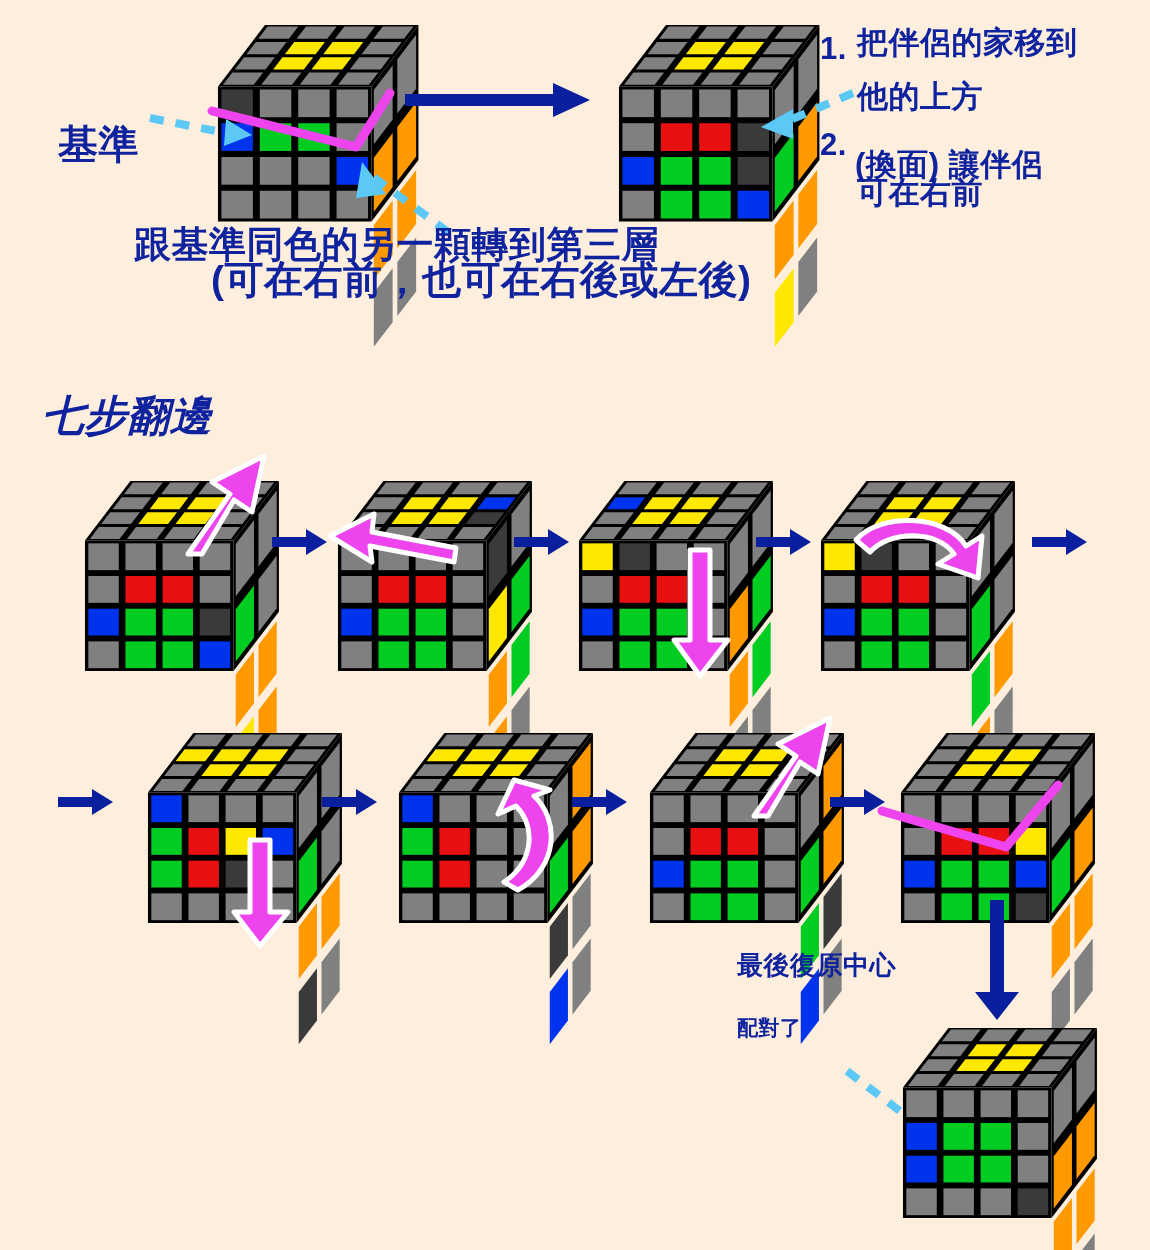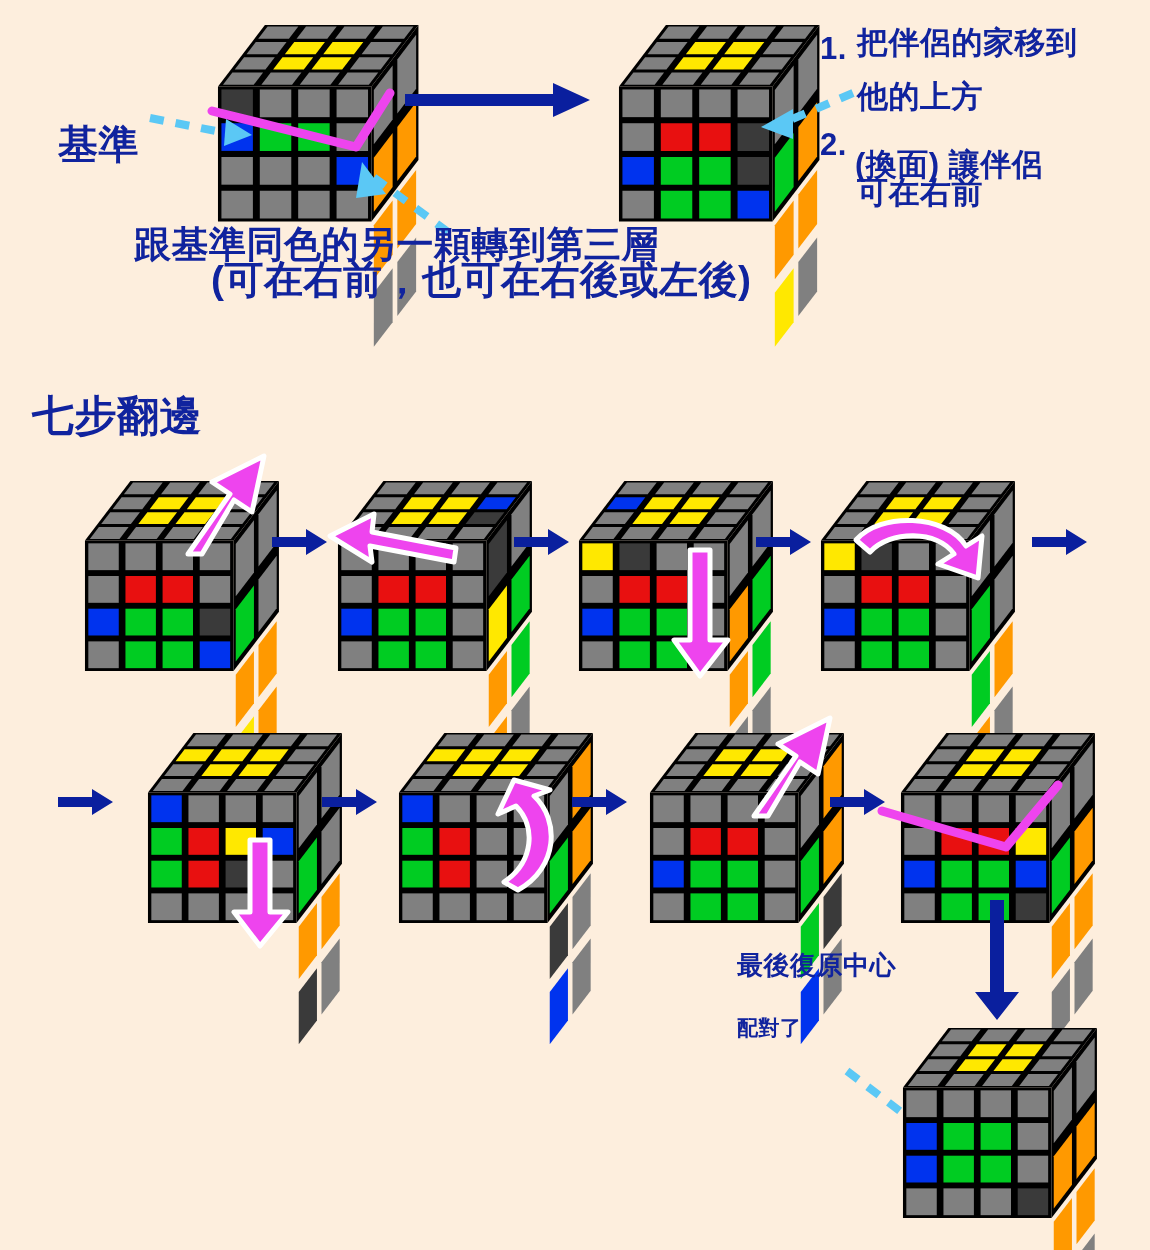--- a/index.html
+++ b/index.html
@@ -162,21 +162,21 @@
 <div class="txt" style="left:820px;top:30px;font-size:31px;">1.</div>
 <div class="txt" style="left:857px;top:24px;font-size:31px;">把伴侶的家移到</div>
 <div class="txt" style="left:857px;top:78px;font-size:31px;">他的上方</div>
 <div class="txt" style="left:820px;top:126px;font-size:31px;">2.</div>
 <div class="txt" style="left:855px;top:126px;font-size:31px;margin-top:20px;">(換面) 讓伴侶</div>
 <div class="txt" style="left:857px;top:174px;font-size:31px;">可在右前</div>
 
 <div class="txt" style="left:134px;top:222px;font-size:37px;">跟基準同色的另一顆轉到第三層</div>
 <div class="txt" style="left:163px;top:256px;font-size:39px;margin-left:48px;">(可在右前，也可在右後或左後)</div>
 
-<div class="txt" style="left:32px;top:390px;font-size:42px;">七步翻邊</div>
+<div class="txt" style="left:42px;top:390px;font-size:42px;font-style:italic;">七步翻邊</div>
 
 <div class="cube" style="left:82px;top:478px;">
     <svg width="201" height="207" viewBox="-3 -3 203 209">
       <polygon points="0.0,60.0 150.0,60.0 195.9,0.0 45.9,0.0" fill="#000"></polygon>
       <polygon points="0.0,60.0 150.0,60.0 150.0,192.0 0.0,192.0" fill="#000"></polygon>
       <polygon points="150.0,60.0 195.9,0.0 195.9,132.0 150.0,192.0" fill="#000"></polygon>
       <polygon points="4.90,58.50 34.90,58.50 44.08,46.50 14.08,46.50" fill="#808080"></polygon>
       <polygon points="42.40,58.50 72.40,58.50 81.58,46.50 51.58,46.50" fill="#808080"></polygon>
       <polygon points="79.90,58.50 109.90,58.50 119.08,46.50 89.08,46.50" fill="#808080"></polygon>
       <polygon points="117.40,58.50 147.40,58.50 156.58,46.50 126.58,46.50" fill="#808080"></polygon>

